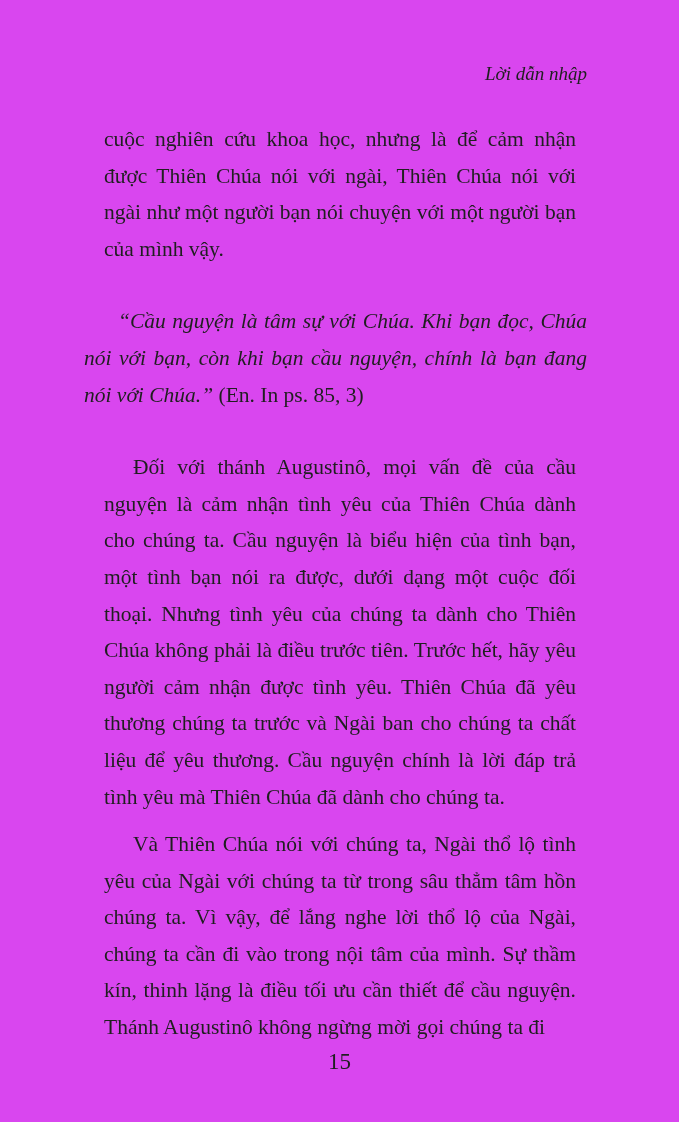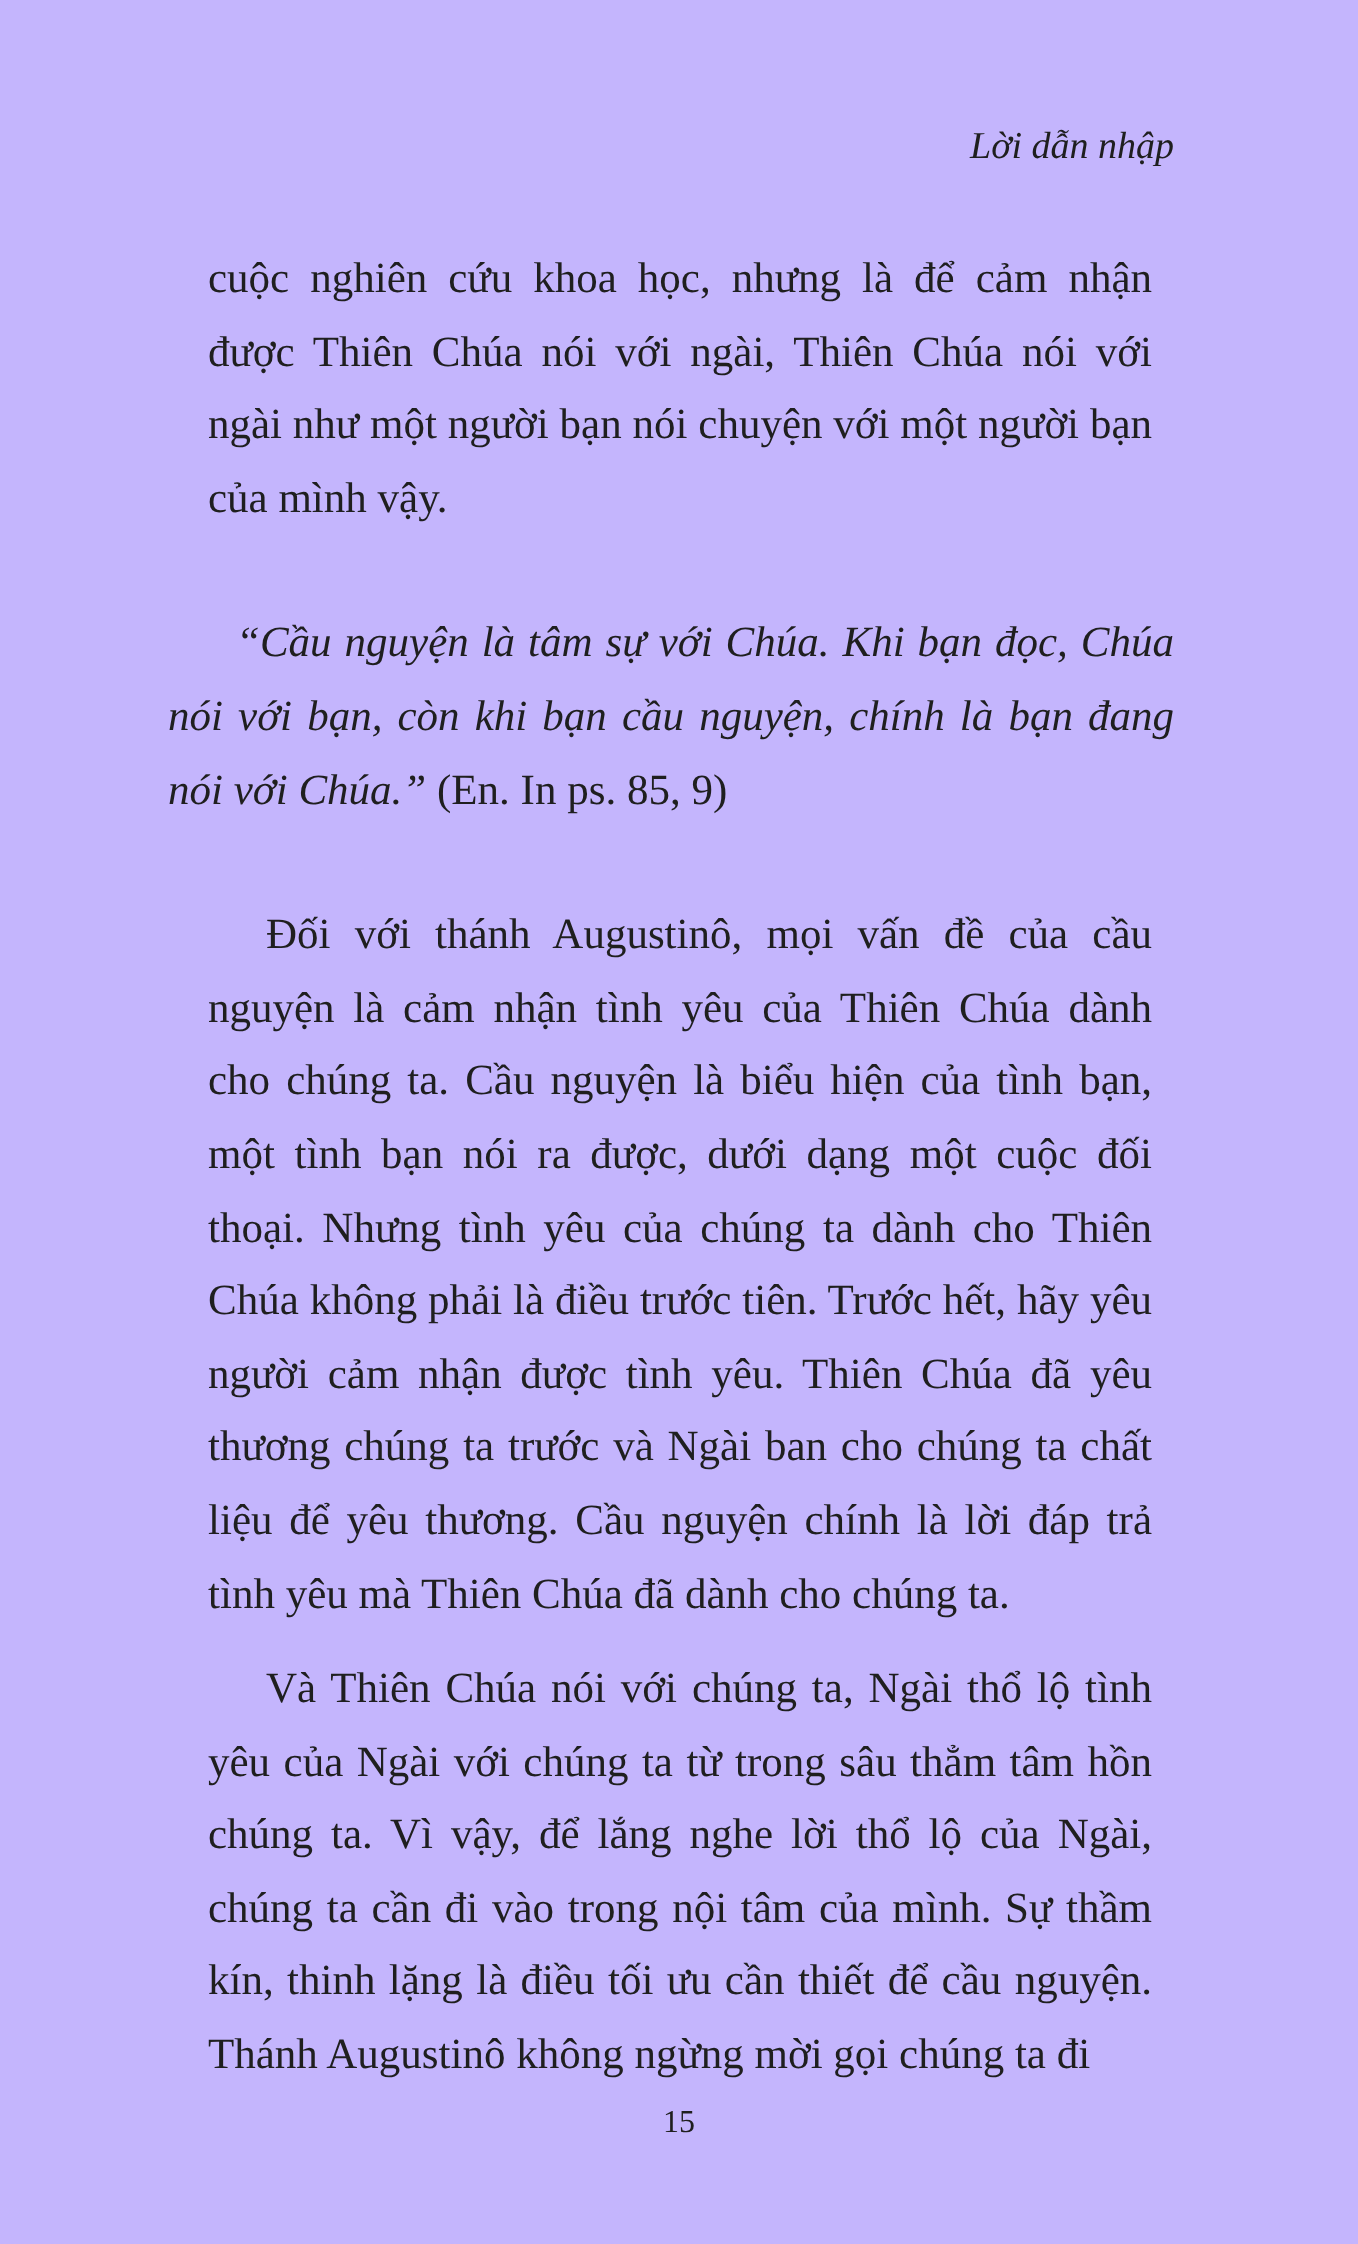--- a/index.html
+++ b/index.html
@@ -4,21 +4,21 @@
 <style>
   html, body {
     margin: 0;
     padding: 0;
     background: #ffffff;
   }
   .page {
     position: relative;
     width: 679px;
     height: 1122px;
-    background: #c4b5fd;
+    background: #d946ef;
     color: #1f1f1f;
     font-family: "Liberation Serif", "DejaVu Serif", serif;
     overflow: hidden;
   }
   .running-header {
     position: absolute;
     top: 62px;
     left: 93px;
     right: 92px;
     text-align: right;
@@ -53,36 +53,36 @@
   }
   .quote-citation {
     font-style: normal;
   }
   .page-number {
     position: absolute;
     bottom: 48px;
     left: 0;
     right: 0;
     text-align: center;
-    font-size: 16px;
+    font-size: 23px;
     line-height: 24px;
   }
 </style>
 </head>
 <body>
 
 <div class="page">
 
   <div class="running-header">Lời dẫn nhập</div>
 
   <div class="content">
 
     <p class="par-no-indent">cuộc nghiên cứu khoa học, nhưng là để cảm nhận được Thiên Chúa nói với ngài, Thiên Chúa nói với ngài như một người bạn nói chuyện với một người bạn của mình vậy.</p>
 
-    <p class="quote-par"><span class="quote-text">“Cầu nguyện là tâm sự với Chúa. Khi bạn đọc, Chúa nói với bạn, còn khi bạn cầu nguyện, chính là bạn đang nói với Chúa.”</span><span class="quote-citation"> (En. In ps. 85, 9)</span></p>
+    <p class="quote-par"><span class="quote-text">“Cầu nguyện là tâm sự với Chúa. Khi bạn đọc, Chúa nói với bạn, còn khi bạn cầu nguyện, chính là bạn đang nói với Chúa.”</span><span class="quote-citation"> (En. In ps. 85, 3)</span></p>
 
     <p class="par-indent">Đối với thánh Augustinô, mọi vấn đề của cầu nguyện là cảm nhận tình yêu của Thiên Chúa dành cho chúng ta. Cầu nguyện là biểu hiện của tình bạn, một tình bạn nói ra được, dưới dạng một cuộc đối thoại. Nhưng tình yêu của chúng ta dành cho Thiên Chúa không phải là điều trước tiên. Trước hết, hãy yêu người cảm nhận được tình yêu. Thiên Chúa đã yêu thương chúng ta trước và Ngài ban cho chúng ta chất liệu để yêu thương. Cầu nguyện chính là lời đáp trả tình yêu mà Thiên Chúa đã dành cho chúng ta.</p>
 
     <p class="par-indent">Và Thiên Chúa nói với chúng ta, Ngài thổ lộ tình yêu của Ngài với chúng ta từ trong sâu thẳm tâm hồn chúng ta. Vì vậy, để lắng nghe lời thổ lộ của Ngài, chúng ta cần đi vào trong nội tâm của mình. Sự thầm kín, thinh lặng là điều tối ưu cần thiết để cầu nguyện. Thánh Augustinô không ngừng mời gọi chúng ta đi</p>
 
   </div>
 
   <div class="page-number">15</div>
 
 </div>

